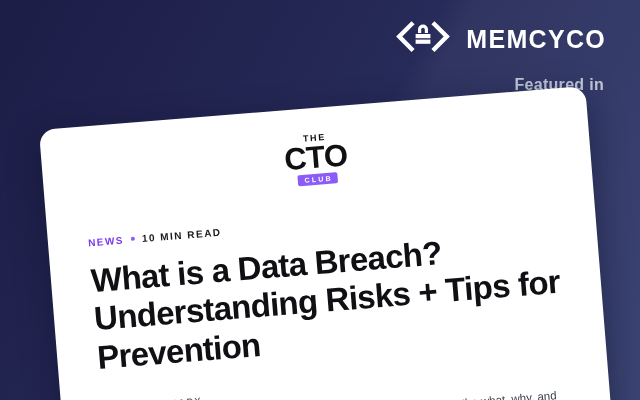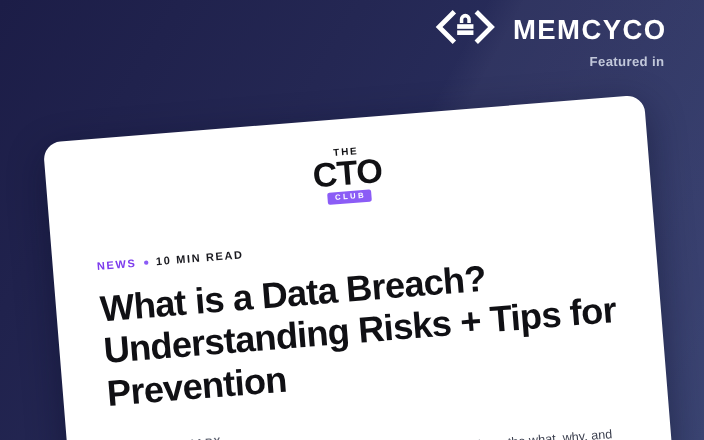--- a/index.html
+++ b/index.html
@@ -24,21 +24,21 @@
         rgba(255,255,255,0.00) 0%,
         rgba(255,255,255,0.00) 52%,
         rgba(255,255,255,0.045) 56%,
         rgba(255,255,255,0.055) 100%),
       linear-gradient(120deg, #1c1d47 0%, #242753 38%, #2a3060 70%, #303a6b 100%);
   }
 
   
   .brand {
     position: absolute;
-    top: 6px;
+    top: 18px;
     right: 34px;
     text-align: right;
     user-select: none;
   }
   .brand-row {
     display: flex;
     align-items: center;
     justify-content: flex-end;
     gap: 14px;
   }
@@ -50,23 +50,23 @@
   }
   .brand-name {
     color: #ffffff;
     font-size: 25px;
     font-weight: bold;
     letter-spacing: 1.3px;
     line-height: 1;
     font-family: "Liberation Sans", sans-serif;
   }
   .brand-sub {
-    margin-top: 2px;
+    margin-top: 17px;
     color: #c2c8da;
-    font-size: 12px;
+    font-size: 16px;
     font-weight: bold;
     letter-spacing: 0.3px;
     line-height: 1;
     padding-right: 2px;
   }
 
   
   .card-wrap {
     position: absolute;
     left: 38px;

